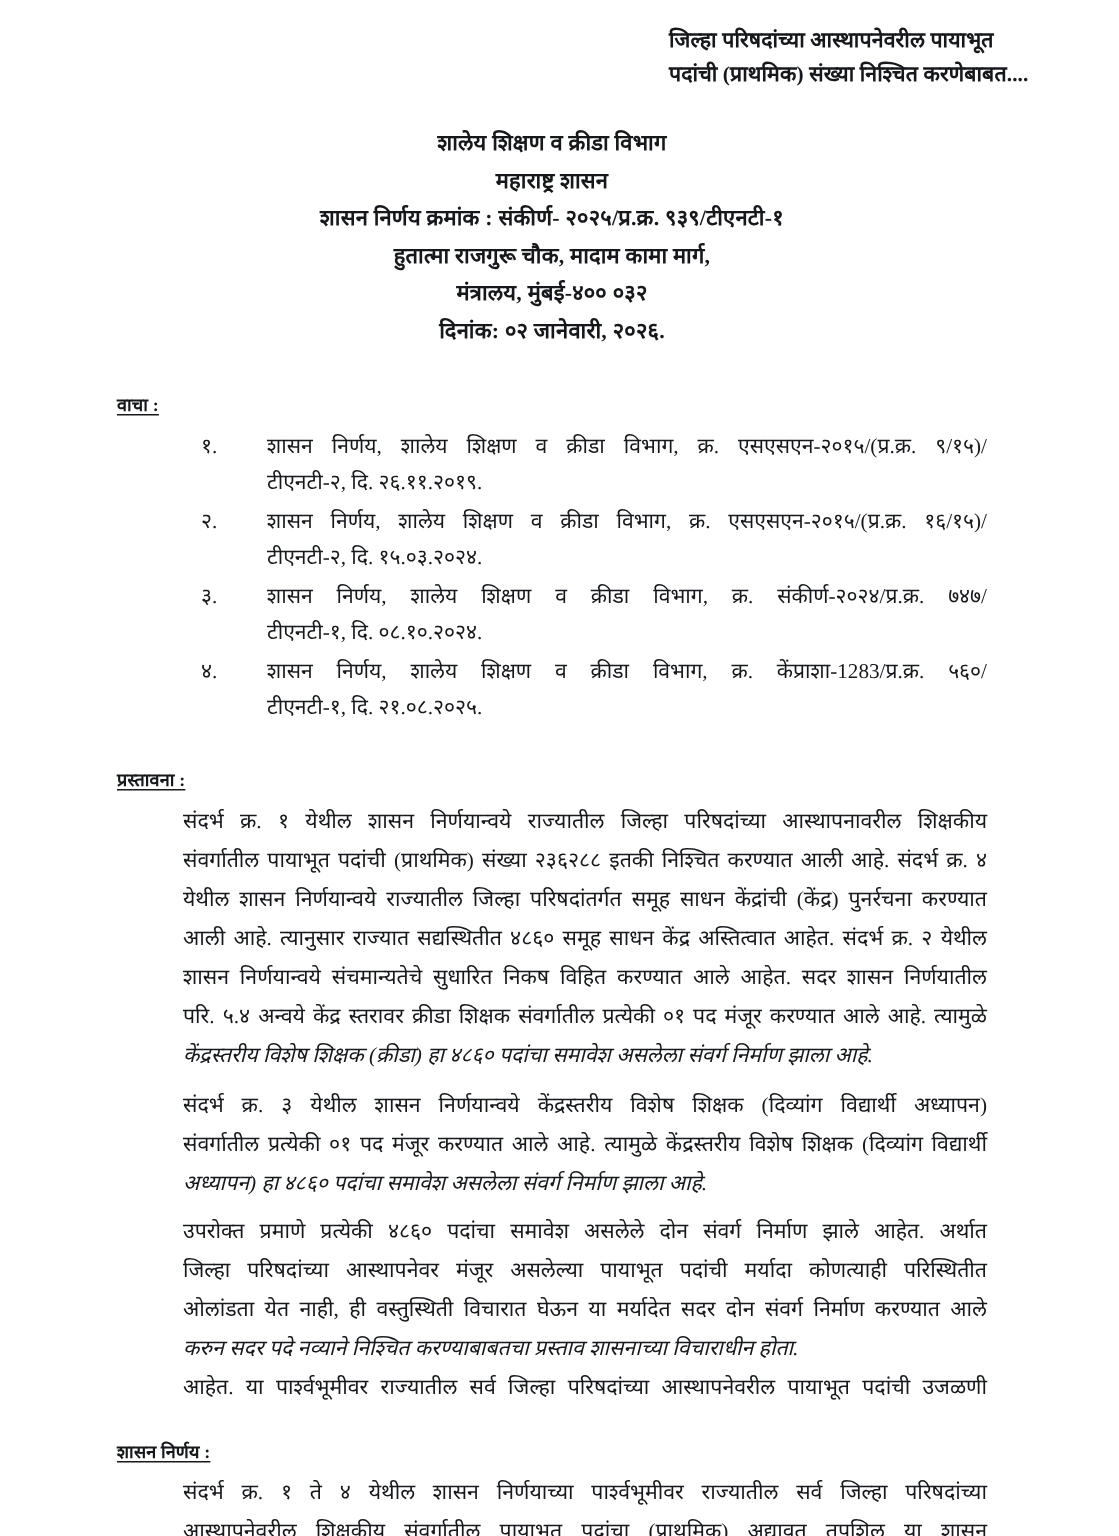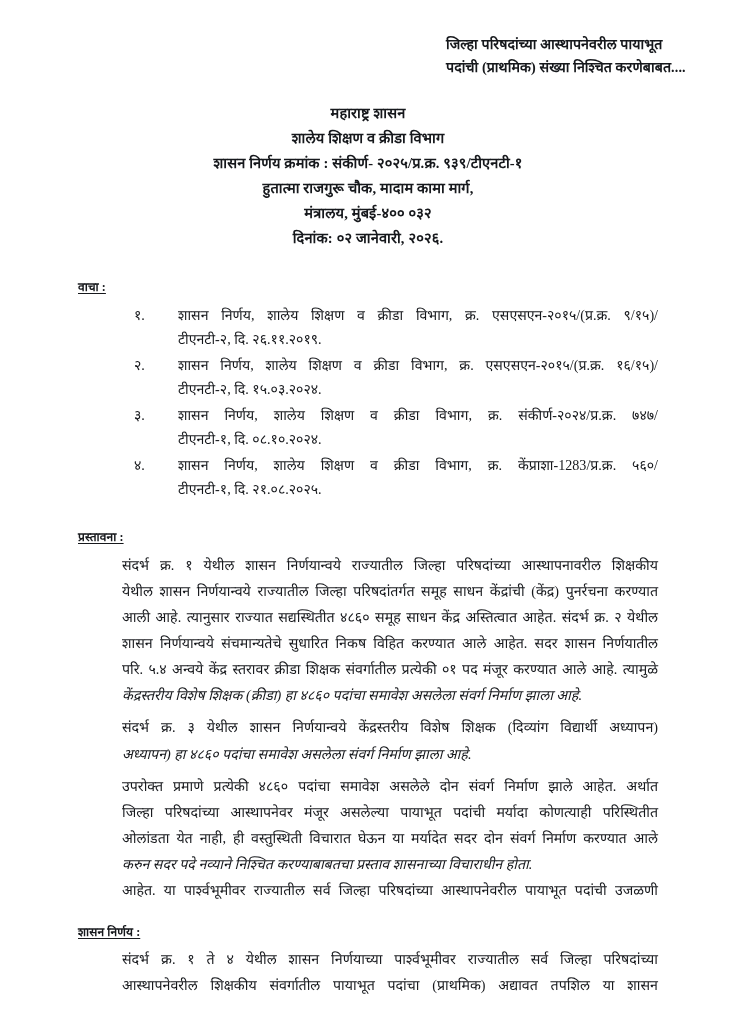--- a/index.html
+++ b/index.html
@@ -13,21 +13,21 @@
     height: 1024px;
     font-family: "Liberation Serif", "DejaVu Serif", serif;
     color: #16181c;
     -webkit-font-smoothing: antialiased;
   }
   .page {
     position: relative;
     width: 730px;
     height: 1024px;
     box-sizing: border-box;
-    padding: 29px 72px 0 78px;
+    padding: 12px 72px 0 78px;
     overflow: hidden;
   }
 
   
   .subject-block {
     margin-left: 368px;
     margin-top: 4px;
     font-size: 14.2px;
     font-weight: 700;
     line-height: 1.62;
@@ -122,22 +122,22 @@
 <body>
 
 <div class="page">
 
   <div class="subject-block">
     <span class="subject-line l1">जिल्हा परिषदांच्या आस्थापनेवरील   पायाभूत</span>
     <span class="subject-line">पदांची (प्राथमिक) संख्या निश्चित करणेबाबत....</span>
   </div>
 
   <div class="header">
+    <span class="hline">शालेय शिक्षण व क्रीडा विभाग</span>
     <span class="hline">महाराष्ट्र शासन</span>
-    <span class="hline">शालेय शिक्षण व क्रीडा विभाग</span>
     <span class="hline">शासन निर्णय क्रमांक : संकीर्ण- २०२५/प्र.क्र. ९३९/टीएनटी-१</span>
     <span class="hline">हुतात्मा राजगुरू चौक, मादाम कामा मार्ग,</span>
     <span class="hline">मंत्रालय,  मुंबई-४०० ०३२</span>
     <span class="hline">दिनांक: ०२ जानेवारी, २०२६.</span>
   </div>
 
   <div class="section-heading">
     <span class="underline">वाचा :</span>
   </div>
 
@@ -171,29 +171,31 @@
       </span>
     </li>
   </ul>
 
   <div class="section-heading">
     <span class="underline">प्रस्तावना :</span>
   </div>
 
   <div class="para para-just-lines first">
     <span class="jline first-line">संदर्भ क्र. १ येथील शासन निर्णयान्वये राज्यातील जिल्हा परिषदांच्या आस्थापनावरील शिक्षकीय</span>
+    <span class="jline">संवर्गातील पायाभूत पदांची (प्राथमिक) संख्या २३६२८८ इतकी निश्चित करण्यात आली आहे. संदर्भ क्र. ४</span>
     <span class="jline">येथील शासन निर्णयान्वये राज्यातील जिल्हा परिषदांतर्गत समूह साधन केंद्रांची (केंद्र) पुनर्रचना करण्यात</span>
     <span class="jline">आली आहे. त्यानुसार राज्यात सद्यस्थितीत ४८६० समूह साधन केंद्र अस्तित्वात आहेत. संदर्भ क्र. २ येथील</span>
     <span class="jline">शासन निर्णयान्वये संचमान्यतेचे सुधारित निकष विहित करण्यात आले आहेत.  सदर शासन निर्णयातील</span>
     <span class="jline">परि. ५.४ अन्वये केंद्र स्तरावर क्रीडा शिक्षक संवर्गातील प्रत्येकी ०१ पद मंजूर करण्यात आले आहे.  त्यामुळे</span>
     <span class="jline end">केंद्रस्तरीय विशेष शिक्षक (क्रीडा) हा ४८६० पदांचा समावेश असलेला संवर्ग निर्माण झाला आहे.</span>
   </div>
 
   <div class="para para-just-lines">
     <span class="jline first-line">संदर्भ क्र. ३ येथील शासन निर्णयान्वये केंद्रस्तरीय विशेष शिक्षक (दिव्यांग विद्यार्थी अध्यापन)</span>
+    <span class="jline">संवर्गातील प्रत्येकी ०१ पद मंजूर करण्यात आले आहे.  त्यामुळे केंद्रस्तरीय विशेष शिक्षक (दिव्यांग विद्यार्थी</span>
     <span class="jline end">अध्यापन) हा ४८६० पदांचा समावेश असलेला संवर्ग निर्माण झाला आहे.</span>
   </div>
 
   <div class="para para-just-lines">
     <span class="jline first-line">उपरोक्त प्रमाणे प्रत्येकी ४८६० पदांचा समावेश असलेले दोन संवर्ग निर्माण झाले आहेत.  अर्थात</span>
     <span class="jline">जिल्हा परिषदांच्या आस्थापनेवर मंजूर असलेल्या पायाभूत पदांची मर्यादा कोणत्याही परिस्थितीत</span>
     <span class="jline">ओलांडता येत नाही, ही वस्तुस्थिती विचारात घेऊन या मर्यादेत सदर दोन संवर्ग निर्माण करण्यात आले</span>
     <span class="jline end">करुन सदर पदे नव्याने निश्चित करण्याबाबतचा प्रस्ताव शासनाच्या विचाराधीन होता.</span>
     <span class="jline">आहेत.  या पार्श्वभूमीवर राज्यातील सर्व जिल्हा परिषदांच्या आस्थापनेवरील पायाभूत पदांची उजळणी</span>
   </div>

